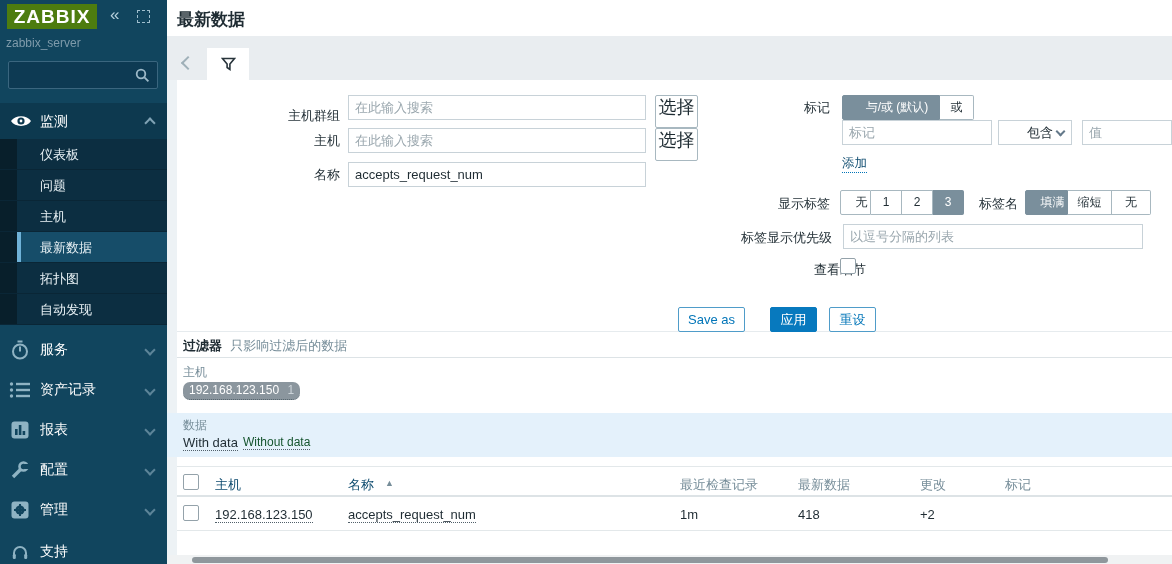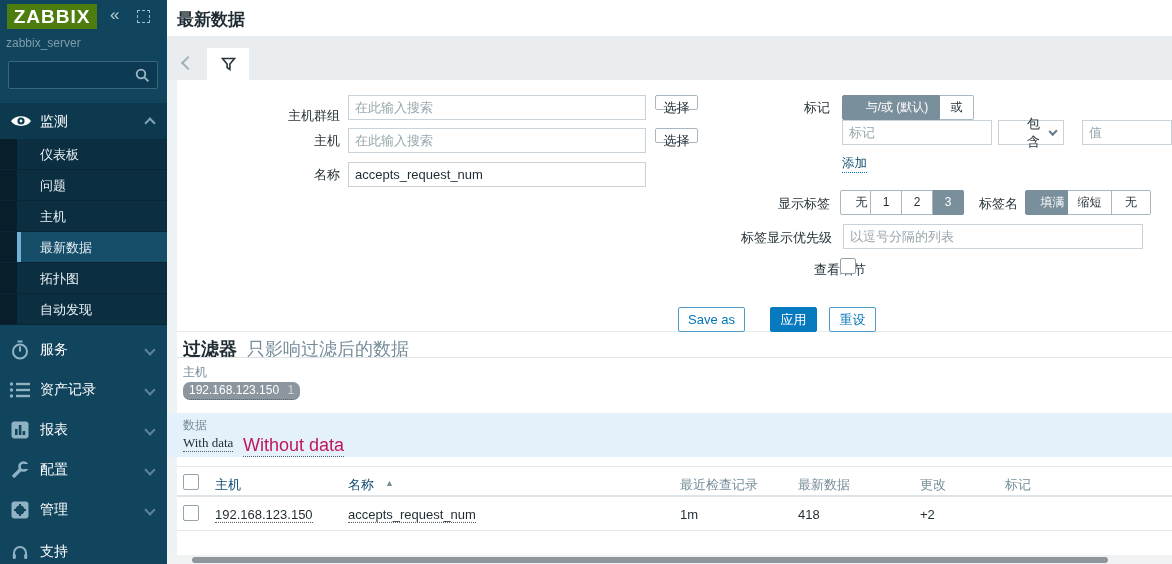--- a/index.html
+++ b/index.html
@@ -30,22 +30,22 @@
   .title{left:177px;top:8px;font-size:17px;font-weight:bold;color:#1f2c33;}
   .tabstrip{left:167px;top:36px;width:1005px;height:44px;background:#e9edf0;}
   .activetab{left:207px;top:48px;width:42px;height:32px;background:#fff;}
   .gutter{left:167px;top:80px;width:10px;height:476px;background:#edf2f5;}
   .hline{background:#dde3e6;height:1px;}
   .tin{position:absolute;border:1px solid #c8d2d8;height:25px;box-sizing:border-box;
        font-family:"Liberation Sans",sans-serif;font-size:13px;color:#1f2c33;padding:0 6px;background:#fff;}
   .tin::placeholder{color:#9aa7ae;}
   .lbl{position:absolute;font-size:13px;color:#1f2c33;text-align:right;}
   .glbl{font-size:12px;color:#768d99;}
-  .btn-gray{position:absolute;border:1px solid #a8b8c0;background:#fff;color:#1f2c33;font-size:13px;
-            border-radius:2px;box-sizing:border-box;text-align:center;line-height:23px;height:15px;}
+  .btn-gray{position:absolute;border:1px solid #a8b8c0;background:#fff;color:#1f2c33;font-size:18px;
+            border-radius:2px;box-sizing:border-box;text-align:center;line-height:23px;height:33px;}
   .btn-oline{position:absolute;border:1px solid #4f9cc9;background:#fff;color:#0275b8;font-size:13px;
              border-radius:2px;box-sizing:border-box;text-align:center;line-height:23px;height:25px;}
   .btn-blue{position:absolute;border:1px solid #0779be;background:#0779be;color:#fff;font-size:13px;
             border-radius:2px;box-sizing:border-box;text-align:center;line-height:23px;height:25px;}
   .seg{position:absolute;display:flex;}
   .seg span{border:1px solid #a8b8c0;border-left:none;height:25px;line-height:23px;box-sizing:border-box;
             font-size:12px;color:#1f2c33;background:#fff;text-align:center;}
   .seg span:first-child{border-left:1px solid #a8b8c0;border-radius:2px 0 0 2px;padding-left:12px;}
   .seg span:last-child{border-radius:0 2px 2px 0;}
   .seg span.sel{background:#7a8f9c;border-color:#7a8f9c;color:#fff;}
@@ -190,21 +190,21 @@
 
 <div class="lbl" style="left:177px;top:166px;width:163px;">名称</div>
 <input class="tin" style="left: 348px; top: 162px; width: 298px;" value="accepts_request_num">
 
 <div class="lbl" style="left:630px;top:99px;width:200px;">标记</div>
 <div class="seg" style="left:842px;top:95px;">
   <span class="sel" style="width:98px;">与/或 (默认)</span>
   <span style="width:34px;">或</span>
 </div>
 <input class="tin" style="left: 842px; top: 120px; width: 150px;" placeholder="标记">
-<div class="selectbox" style="left:998px;top:120px;width:66px;padding-left:28px;">
+<div class="selectbox" style="left:998px;top:120px;width:74px;padding-left:28px;">
   <span>包含</span>
   <span class="chev down" style="width:5px;height:5px;color:#64798a;margin-top:-3px;"></span>
 </div>
 <input class="tin" style="left: 1082px; top: 120px; width: 90px;" placeholder="值">
 <a class="link abs" style="left:842px;top:155px;font-size:12.5px;border-bottom:1px dotted #0275b8;">添加</a>
 
 <div class="lbl" style="left:630px;top:195px;width:200px;">显示标签</div>
 <div class="seg" style="left:840px;top:190px;">
   <span style="width:31px;">无</span>
   <span style="width:31px;">1</span>
@@ -221,36 +221,36 @@
 <div class="lbl" style="left:600px;top:229px;width:232px;">标签显示优先级</div>
 <input class="tin" style="left: 843px; top: 224px; width: 300px;" placeholder="以逗号分隔的列表">
 
 <div class="lbl" style="left:666px;top:261px;width:200px;">查看细节</div>
 <div class="cb" style="left:840px;top:258px;"></div>
 
 <div class="btn-oline" style="left:678px;top:307px;width:67px;">Save as</div>
 <div class="btn-blue" style="left:770px;top:307px;width:47px;">应用</div>
 <div class="btn-oline" style="left:829px;top:307px;width:47px;">重设</div>
 
-<div class="abs" style="left:183px;top:337px;font-size:18px;">
+<div class="abs" style="left:183px;top:337px;font-size:13px;font-family:Liberation Serif, serif;">
   <span style="font-weight:bold;color:#1f2c33;">过滤器</span>
   <span style="color:#768d99;margin-left:5px;">只影响过滤后的数据</span>
 </div>
 <div class="abs hline" style="left:177px;top:357px;width:995px;"></div>
 
 <div class="abs glbl" style="left:183px;top:364px;">主机</div>
 <div class="badge" style="left:183px;top:382px;border-radius:7px;">
   <span>192.168.123.150</span>
   <span class="cnt">1</span>
 </div>
 
 <div class="abs band"></div>
 <div class="abs glbl" style="left:183px;top:417px;">数据</div>
-<a class="abs dotted" style="left:183px;top:435px;font-size:13px;color:#1f2c33;text-decoration:none;font-family:Liberation Serif, serif;">With data</a>
-<a class="abs dotted" style="left:243px;top:435px;font-size:18px;color:#be185d;text-decoration:none;">Without data</a>
+<a class="abs dotted" style="left:183px;top:435px;font-size:13px;color:#1f2c33;text-decoration:none;">With data</a>
+<a class="abs dotted" style="left:243px;top:435px;font-size:12px;color:#14532d;text-decoration:none;">Without data</a>
 
 <div class="abs hline" style="left:177px;top:466px;width:995px;background:#e3e8ea;"></div>
 <div class="cb" style="left:183px;top:474px;"></div>
 <a class="abs link" style="left:215px;top:476px;font-size:13px;">主机</a>
 <a class="abs link" style="left:348px;top:476px;font-size:13px;">名称</a>
 <span class="abs" style="left:385px;top:478px;font-size:9px;color:#768d99;">▲</span>
 <div class="hdr-gray" style="left:680px;top:476px;">最近检查记录</div>
 <div class="hdr-gray" style="left:798px;top:476px;">最新数据</div>
 <div class="hdr-gray" style="left:920px;top:476px;">更改</div>
 <div class="hdr-gray" style="left:1005px;top:476px;">标记</div>

